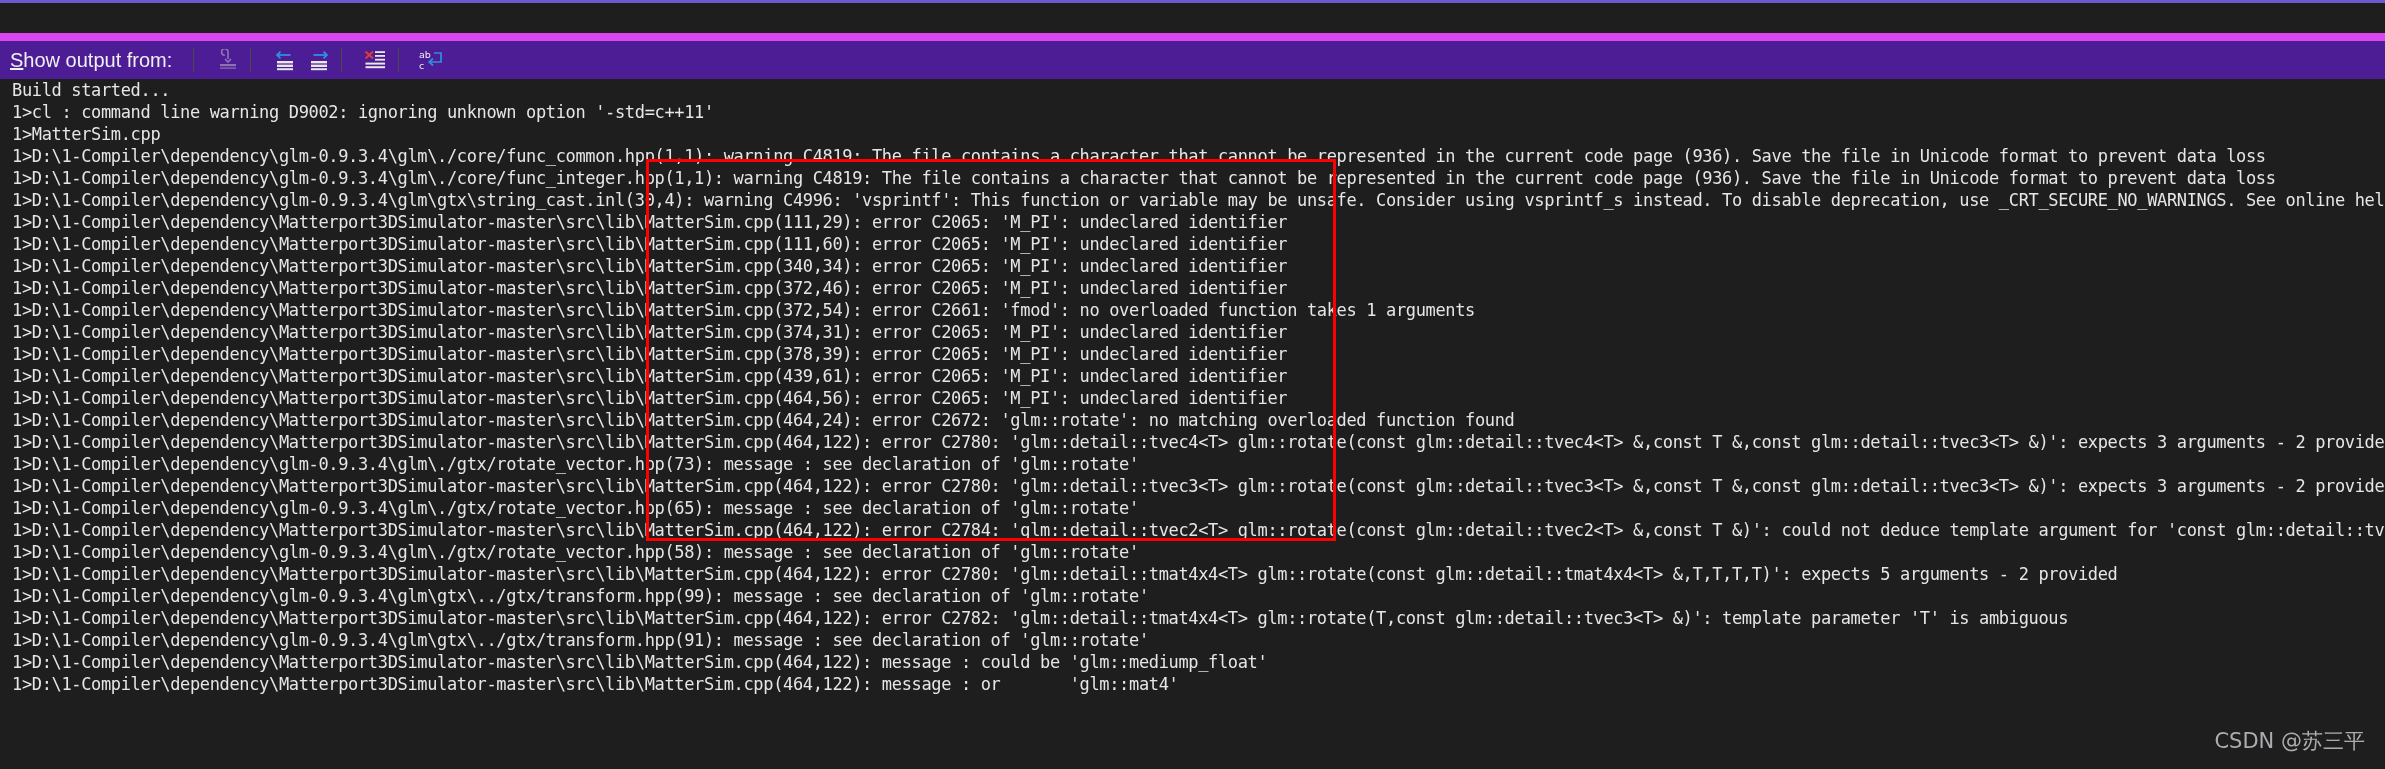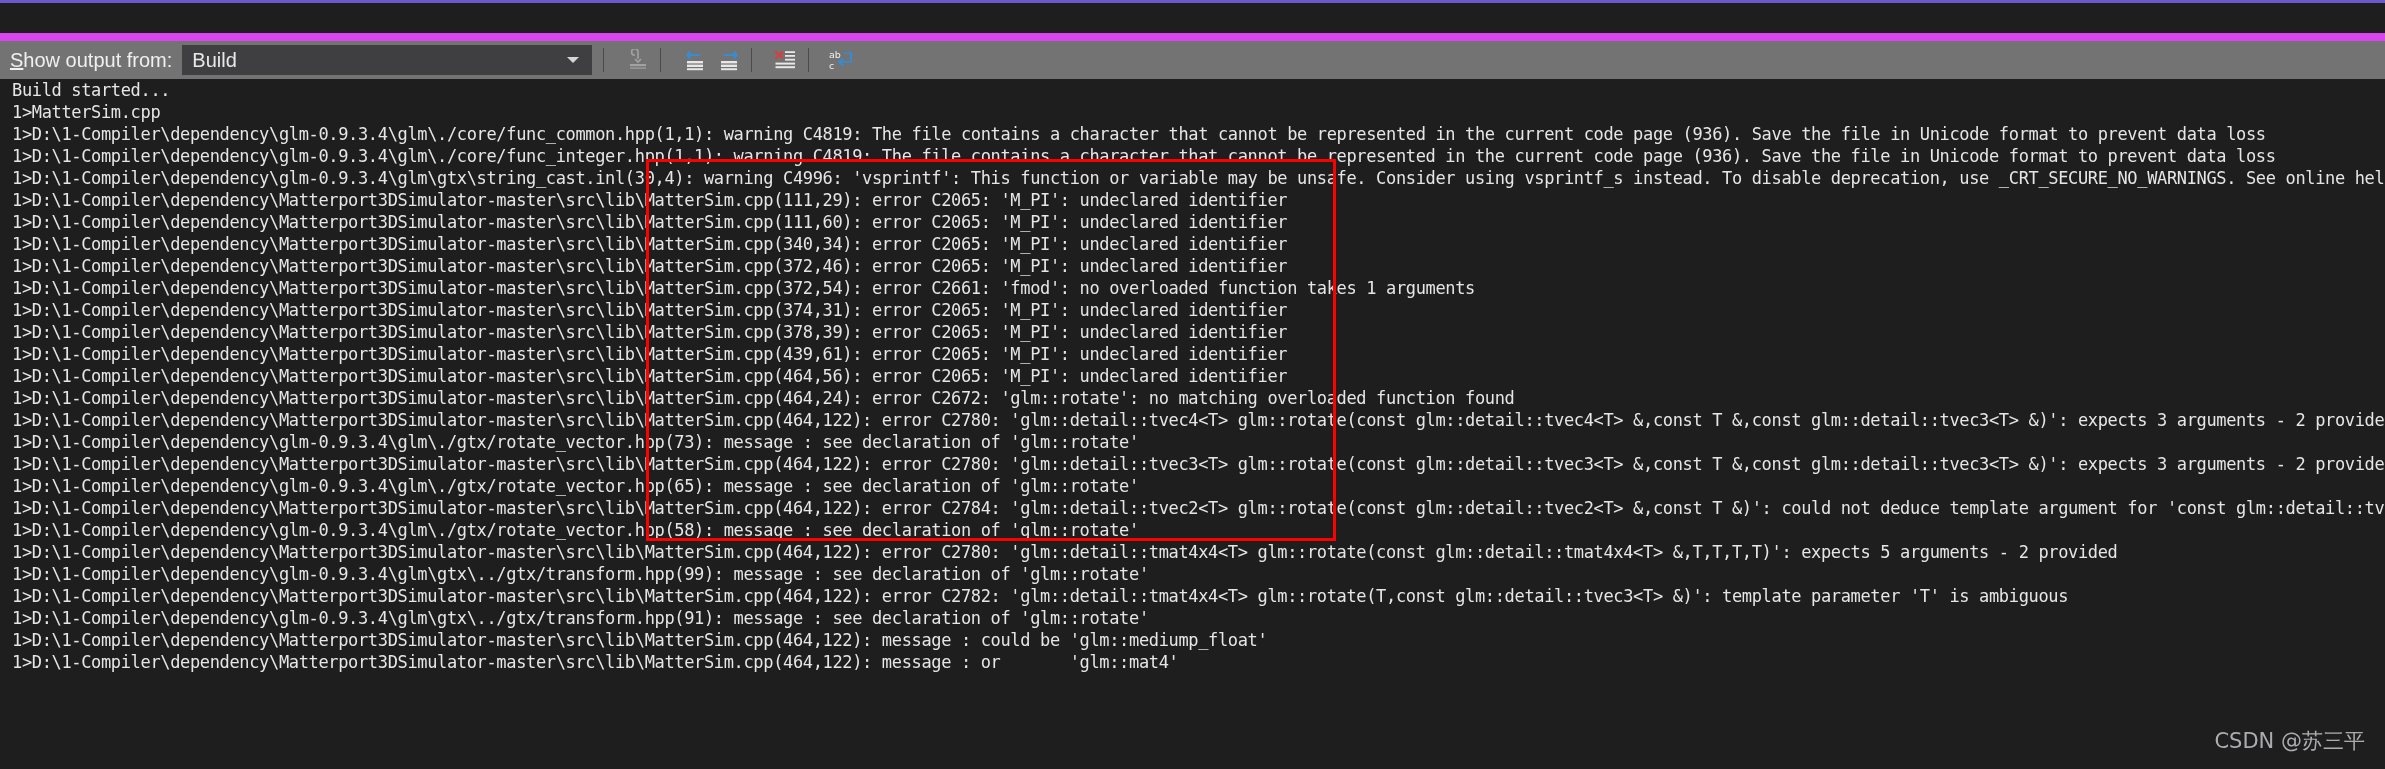--- a/index.html
+++ b/index.html
@@ -52,21 +52,21 @@
     background-size: 4px 4px;
     opacity: .85;
   }
 
   
   .toolbar {
     position: absolute;
     left: 0; top: 41px;
     width: 2385px;
     height: 38px;
-    background: #737373;
+    background: #4c1d95;
     display: flex;
     align-items: center;
   }
   .toolbar-label {
     font-size: 20px;
     color: #f0f0f0;
     padding: 0 10px 0 10px;
     white-space: nowrap;
   }
   .toolbar-label u { text-decoration: underline; }
@@ -166,24 +166,20 @@
 
 <div class="title-row">
   <span class="win-title">Output</span>
   <span class="grip"></span>
 </div>
 
 <div class="toolbar">
 
   <span class="toolbar-label"><u>S</u><span>how output from:</span></span>
 
-  <div class="combo">
-    <span class="combo-value">Build</span>
-    <span class="combo-arrow"></span>
-  </div>
 
   <span class="tb-sep"></span>
 
   <div class="tb-btn disabled">
     <svg width="22" height="22" viewBox="0 0 22 22">
       <path d="M11 3 v7" stroke="#dcdcdc" stroke-width="1.6" fill="none"></path>
       <path d="M11 3 a3.2 3.2 0 1 0 -3.2 3.2" stroke="#dcdcdc" stroke-width="1.6" fill="none"></path>
       <path d="M8 10 l3 3 l3 -3" stroke="#dcdcdc" stroke-width="1.6" fill="none"></path>
       <rect x="3" y="15" width="16" height="2.2" fill="#dcdcdc"></rect>
       <rect x="3" y="18.5" width="16" height="1.2" fill="#dcdcdc"></rect>
@@ -234,20 +230,21 @@
       <path d="M16 4 h7 v9 h-11" stroke="#2f8fe0" stroke-width="1.7" fill="none"></path>
       <path d="M15 9.5 L11.2 13 L15 16.5" stroke="#2f8fe0" stroke-width="1.7" fill="none"></path>
     </svg>
   </div>
 
 </div>
 
 <div class="output-pane">
   <div id="output-lines">
       <div class="out-line">Build started...</div>
+      <div class="out-line">1&gt;cl : command line warning D9002: ignoring unknown option '-std=c++11'</div>
       <div class="out-line">1&gt;MatterSim.cpp</div>
       <div class="out-line">1&gt;D:\1-Compiler\dependency\glm-0.9.3.4\glm\./core/func_common.hpp(1,1): warning C4819: The file contains a character that cannot be represented in the current code page (936). Save the file in Unicode format to prevent data loss</div>
       <div class="out-line">1&gt;D:\1-Compiler\dependency\glm-0.9.3.4\glm\./core/func_integer.hpp(1,1): warning C4819: The file contains a character that cannot be represented in the current code page (936). Save the file in Unicode format to prevent data loss</div>
       <div class="out-line">1&gt;D:\1-Compiler\dependency\glm-0.9.3.4\glm\gtx\string_cast.inl(30,4): warning C4996: 'vsprintf': This function or variable may be unsafe. Consider using vsprintf_s instead. To disable deprecation, use _CRT_SECURE_NO_WARNINGS. See online help for details.</div>
       <div class="out-line">1&gt;D:\1-Compiler\dependency\Matterport3DSimulator-master\src\lib\MatterSim.cpp(111,29): error C2065: 'M_PI': undeclared identifier</div>
       <div class="out-line">1&gt;D:\1-Compiler\dependency\Matterport3DSimulator-master\src\lib\MatterSim.cpp(111,60): error C2065: 'M_PI': undeclared identifier</div>
       <div class="out-line">1&gt;D:\1-Compiler\dependency\Matterport3DSimulator-master\src\lib\MatterSim.cpp(340,34): error C2065: 'M_PI': undeclared identifier</div>
       <div class="out-line">1&gt;D:\1-Compiler\dependency\Matterport3DSimulator-master\src\lib\MatterSim.cpp(372,46): error C2065: 'M_PI': undeclared identifier</div>
       <div class="out-line">1&gt;D:\1-Compiler\dependency\Matterport3DSimulator-master\src\lib\MatterSim.cpp(372,54): error C2661: 'fmod': no overloaded function takes 1 arguments</div>
       <div class="out-line">1&gt;D:\1-Compiler\dependency\Matterport3DSimulator-master\src\lib\MatterSim.cpp(374,31): error C2065: 'M_PI': undeclared identifier</div>

